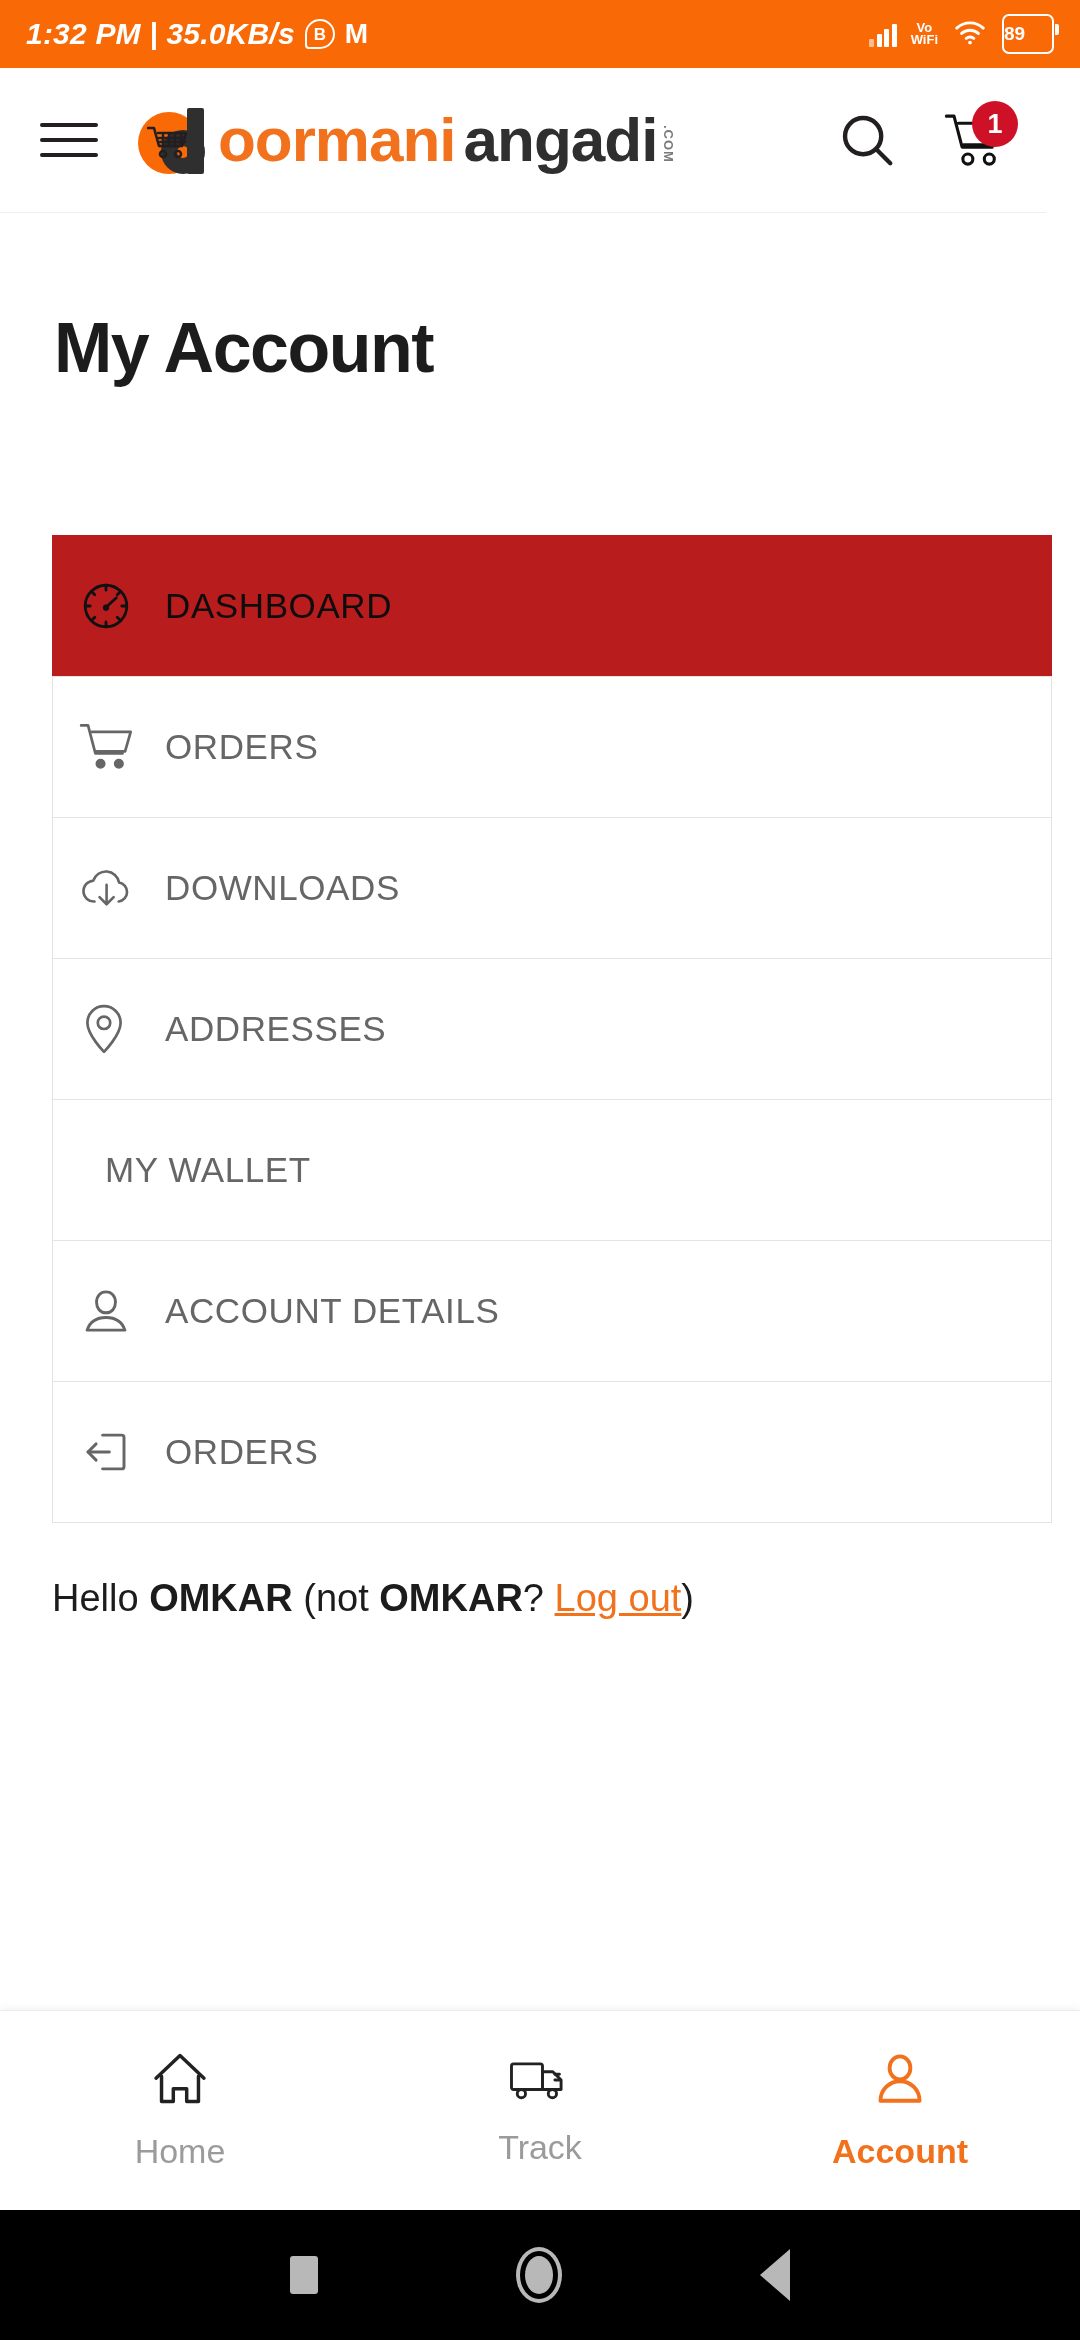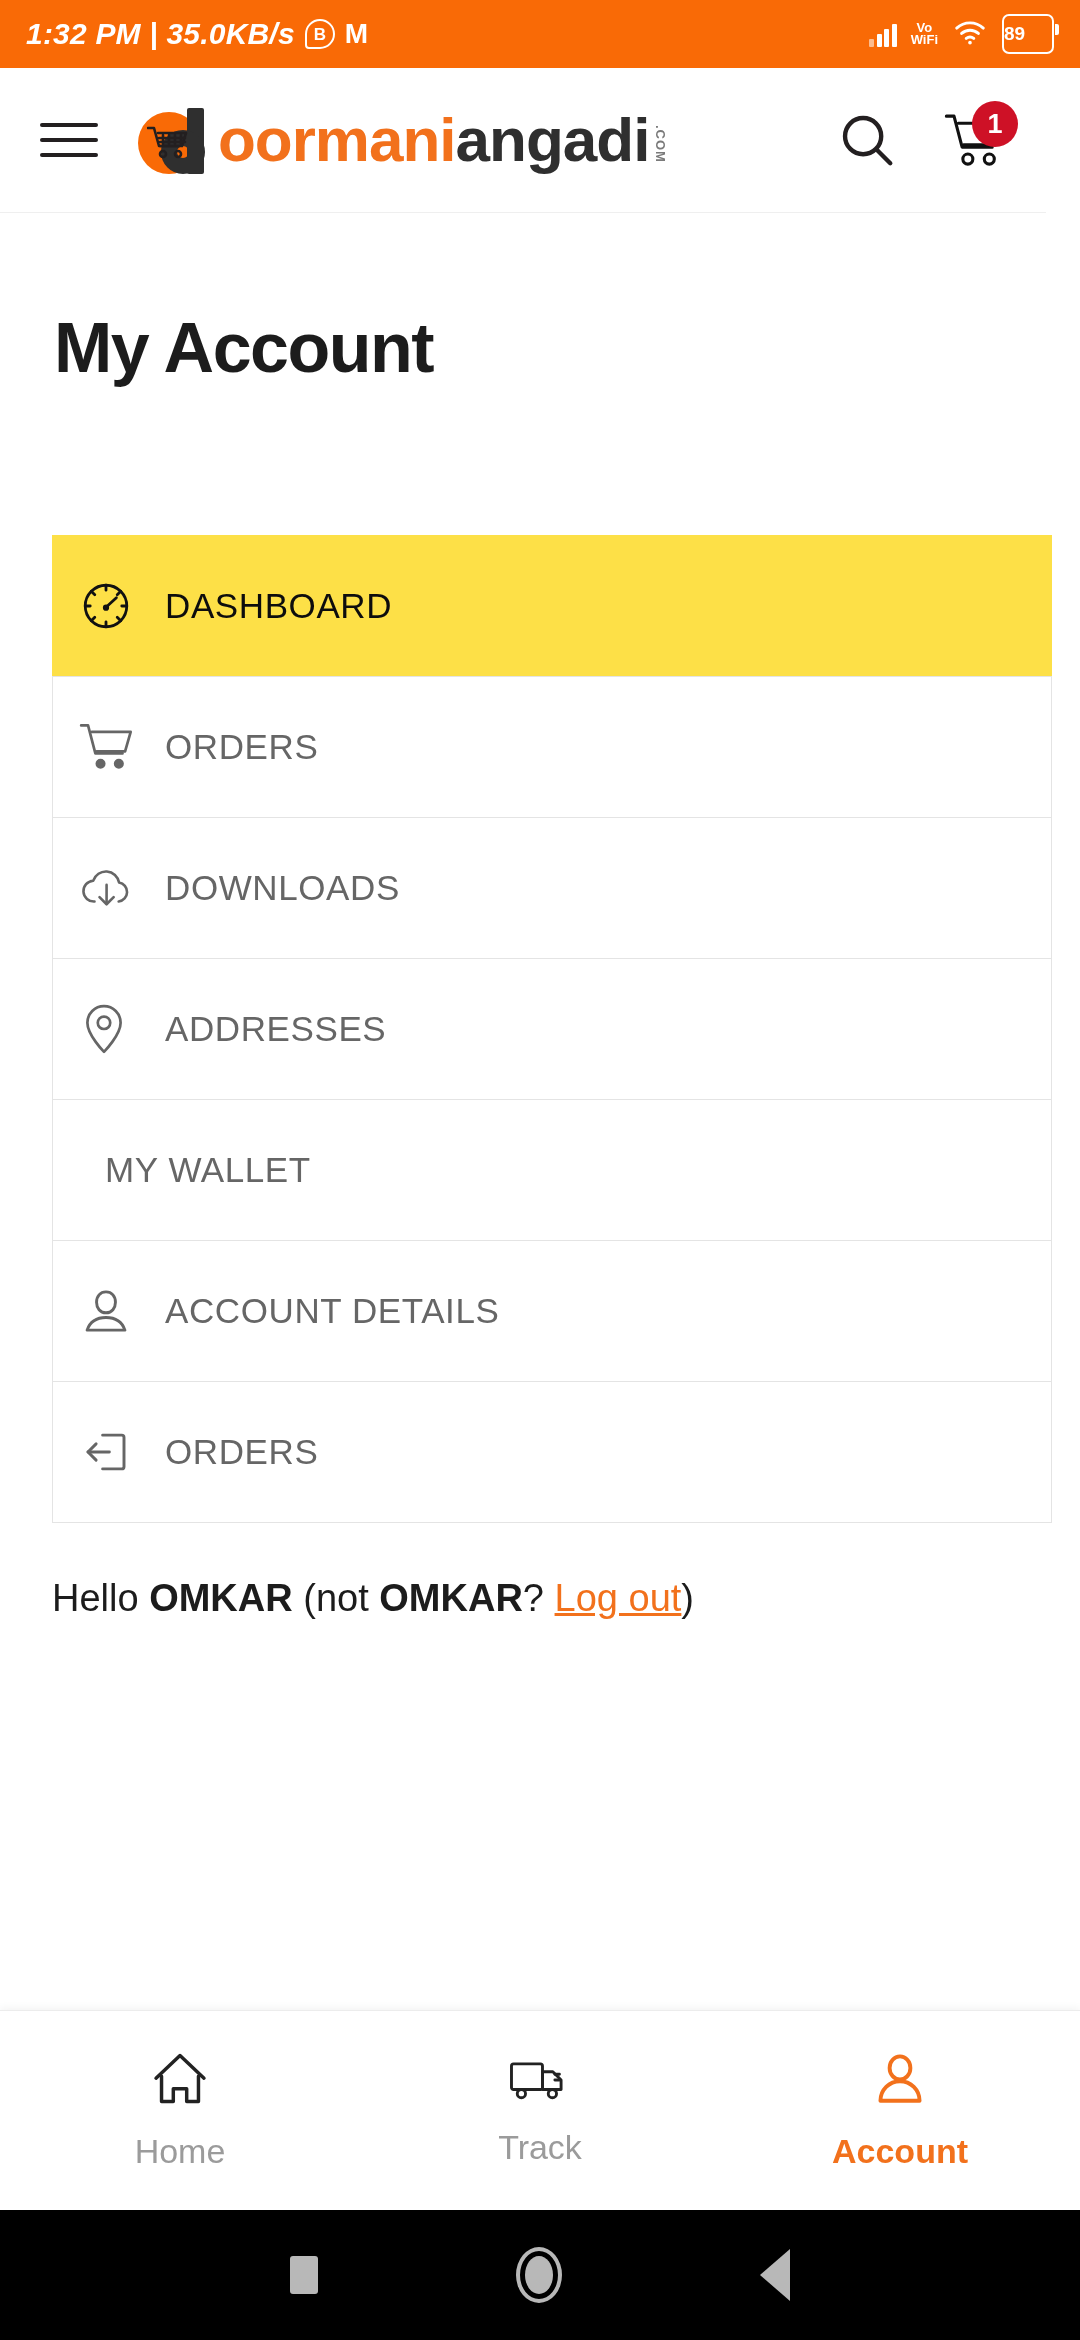--- a/index.html
+++ b/index.html
@@ -66,21 +66,21 @@
     border:16px solid #2f2f2f; box-sizing:border-box;
   }
   .logo-mark .cart{
     position:absolute; left:9px; top:19px; width:42px; height:34px;
   }
   .logo-type{ display:flex; align-items:flex-end; margin-left:-6px; }
   .logo-type .t1{
     font-size:62px; font-weight:600; color:#F2711C; letter-spacing:-1px; line-height:.95;
   }
   .logo-type .t2{
-    font-size:62px; font-weight:600; color:#2f2f2f; letter-spacing:-1px; line-height:.95;
+    font-size:62px; font-weight:600; color:#2f2f2f; letter-spacing:-1px; line-height:.95;margin-left:8px;
   }
   .logo-dotcom{
     writing-mode:vertical-rl; font-size:13px; color:#7a7a7a; letter-spacing:1px;
     margin-left:4px; margin-bottom:6px; font-weight:600;
   }
   .hdr-actions{ margin-left:auto; display:flex; align-items:center; gap:46px; }
   .icon-btn{ position:relative; width:62px; height:62px; display:flex; align-items:center; justify-content:center; cursor:pointer; }
   .cart-badge{
     position:absolute; top:-8px; right:-12px; min-width:46px; height:46px; border-radius:50%;
     background:#CE1126; color:#fff; font-size:27px; font-weight:600;
@@ -99,21 +99,21 @@
 
   .acct-nav{
     margin:147px 40px 0 40px; border:1px solid #e4e4e4; border-top:none;
   }
   .acct-item{
     display:flex; align-items:center; height:141px;
     border-top:1px solid #e4e4e4; padding-left:26px; cursor:pointer;
     background:#fff;
   }
   .acct-item.active{
-    background:#fde047; border-top:none; border-left:none; border-right:none;
+    background:#b91c1c; border-top:none; border-left:none; border-right:none;
     margin:0 -1px; padding-left:27px;
   }
   .acct-ico{ width:86px; display:flex; align-items:center; justify-content:flex-start; flex:none; }
   .acct-label{
     font-size:35px; color:#666666; letter-spacing:.6px;
   }
   .acct-item.active .acct-label{ color:#0d0d0d; font-weight:500; }
   .acct-item.noicon .acct-label{ padding-left:26px; }
 
   .hello{

